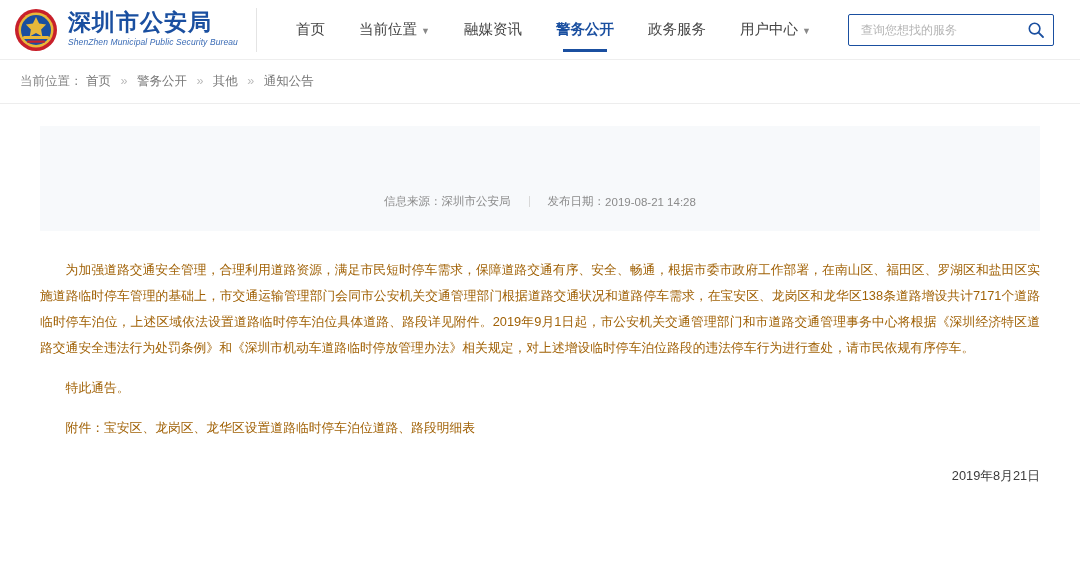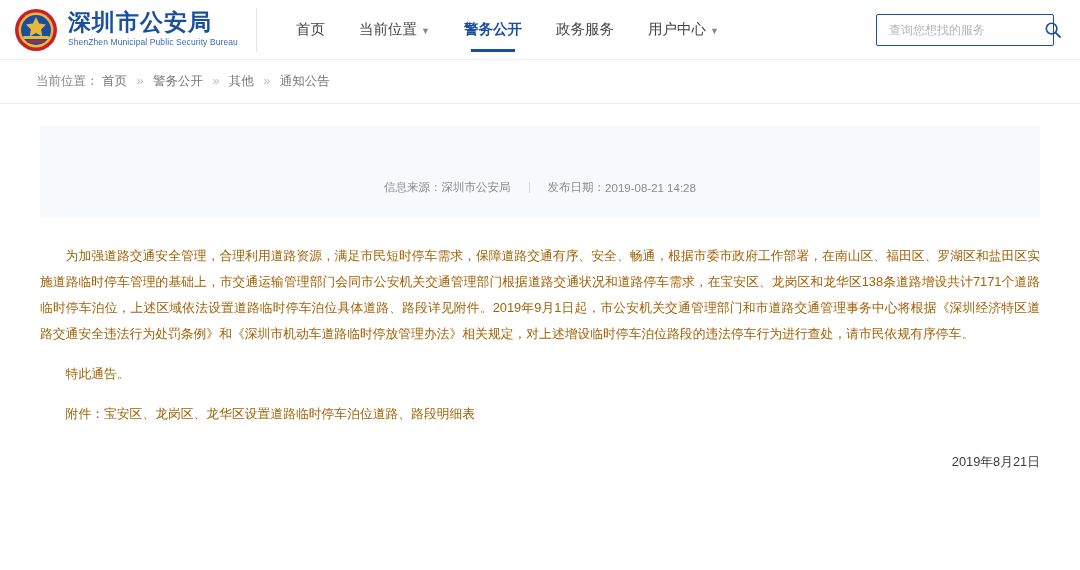--- a/index.html
+++ b/index.html
@@ -40,20 +40,21 @@
     color: #1a4fa0;
     letter-spacing: 1px;
     line-height: 25px;
   }
   .logo-en {
     font-size: 8.5px;
     color: #3a6bb5;
     letter-spacing: 0.1px;
     line-height: 13px;
     margin-top: 1px;
+    font-style: italic;
   }
   .nav {
     display: flex;
     align-items: center;
     height: 60px;
     margin-left: 22px;
   }
   .nav-item {
     position: relative;
     font-size: 14.5px;
@@ -82,21 +83,21 @@
     transform: translateX(-50%);
     bottom: 8px;
     width: 44px;
     height: 2.5px;
     background: #1a4fa0;
   }
   .search-box {
     position: absolute;
     right: 26px;
     top: 14px;
-    width: 178px;
+    width: 206px;
     height: 32px;
     border: 1px solid #1a4fa0;
     border-radius: 2px;
     display: flex;
     align-items: center;
     padding: 0 8px 0 12px;
   }
   .search-box input {
     border: 0;
     outline: 0;
@@ -108,21 +109,21 @@
   }
   .search-box input::placeholder { color: #b4b4b4; }
   .search-icon { width: 18px; height: 18px; flex: 0 0 18px; }
 
   
   .crumb-wrap {
     border-bottom: 1px solid #ededed;
     height: 44px;
     display: flex;
     align-items: center;
-    padding-left: 36px;
+    padding-left: 20px;
   }
   .crumb {
     font-size: 12.5px;
     color: #888;
   }
   .crumb b { font-weight: normal; color: #777; }
   .crumb .sep { margin: 0 6px; color: #bbb; }
 
   
   .page {
@@ -133,21 +134,21 @@
     padding: 28px 20px 22px 20px;
     text-align: center;
   }
   .doc-title {
     font-size: 15.5px;
     font-weight: bold;
     color: #2e6fbf;
     line-height: 24px;
   }
   .meta {
-    margin-top: 26px;
+    margin-top: 40px;
     font-size: 11.5px;
     color: #8b8b8b;
     display: flex;
     justify-content: center;
     align-items: center;
   }
   .meta .divider {
     width: 1px;
     height: 11px;
     background: #d8d8d8;
@@ -196,20 +197,23 @@
   </div>
 
   <div class="nav">
     <div class="nav-item">
       <span>首页</span>
     </div>
     <div class="nav-item">
       <span>当前位置</span>
       <span class="caret">▼</span>
     </div>
+    <div class="nav-item">
+      <span>融媒资讯</span>
+    </div>
     <div class="nav-item active">
       <span>警务公开</span>
     </div>
     <div class="nav-item">
       <span>政务服务</span>
     </div>
     <div class="nav-item">
       <span>用户中心</span>
       <span class="caret">▼</span>
     </div>

